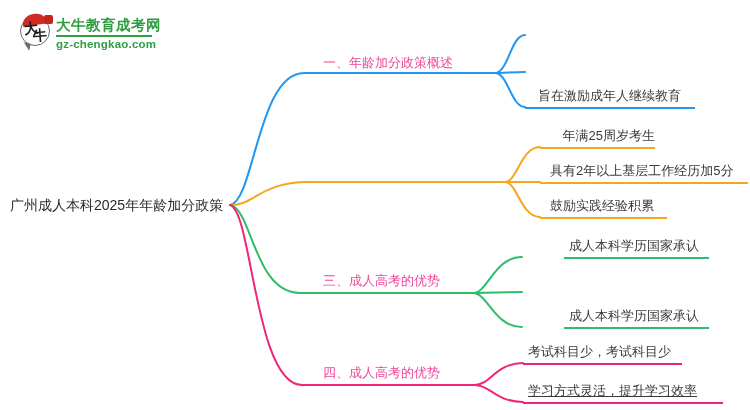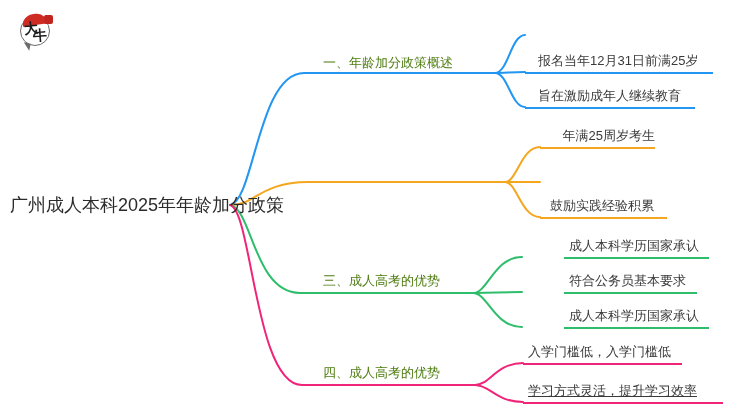--- a/index.html
+++ b/index.html
@@ -11,24 +11,24 @@
   #wires path{fill:none;stroke-width:2;stroke-linecap:round;}
 
   .node{position:absolute;font-size:13px;line-height:22px;white-space:nowrap;box-sizing:border-box;}
   .leaf{border-bottom:2px solid;}
   .b0{border-color:#2196F3;}
   .b1{border-color:#F5A61F;}
   .b2{border-color:#2EBD6B;margin-left:42px;}
   .b3{border-color:#F02479;}
 
   .root-topic{
-    position:absolute;left:10px;top:195px;font-size:18px;line-height:20px;
+    position:absolute;left:10px;top:195px;font-size:14px;line-height:20px;
     color:#2b2b2b;white-space:nowrap;
   }
-  .branch-label{position:absolute;font-size:13px;line-height:20px;white-space:nowrap;color:#4d7c0f;}
+  .branch-label{position:absolute;font-size:13px;line-height:20px;white-space:nowrap;color:#ec4899;}
 
   
   .logo{position:absolute;left:20px;top:12px;width:170px;height:44px;}
   .logo-badge{position:absolute;left:0;top:4px;width:30px;height:30px;border:1.5px solid #6b6b6b;
     border-radius:50%;background:#fff;box-sizing:border-box;}
   .badge-arc{position:absolute;left:1px;top:-3px;width:25px;height:11px;
     border-radius:12px 12px 0 0;background:#ce2b25;transform:rotate(-8deg);}
   .badge-char1{position:absolute;left:3px;top:3px;font-size:14px;font-weight:bold;color:#1c1c1c;
     transform:rotate(-6deg);}
   .badge-char2{position:absolute;left:12px;top:10px;font-size:14px;font-weight:bold;color:#1c1c1c;
@@ -70,34 +70,38 @@
   </svg>
 
   <div class="logo">
     <div class="logo-badge">
       <span class="badge-arc"></span>
       <span class="badge-char1">大</span>
       <span class="badge-char2">牛</span>
       <span class="badge-seal"></span>
       <span class="badge-tail"></span>
     </div>
+    <div class="logo-text">
+      <div class="logo-title">大牛教育成考网</div>
+      <div class="logo-divider"></div>
+      <div class="logo-domain">gz-chengkao.com</div>
+    </div>
   </div>
 
   <div class="root-topic">广州成人本科2025年年龄加分政策</div>
 
   <div class="branch-label" style="left:323px;top:53px;">一、年龄加分政策概述</div>
   <div class="branch-label" style="left:323px;top:271px;">三、成人高考的优势</div>
   <div class="branch-label" style="left:323px;top:363px;">四、成人高考的优势</div>
 
-  <div class="node leaf b0" style="left:525px;top:50px;width:188px;padding-left:13px;">报名当年12月31日前满25岁</div>
   <div class="node leaf b0" style="left:525px;top:85px;width:170px;padding-left:13px;">旨在激励成年人继续教育</div>
 
   <div class="node leaf b1" style="left:540px;top:125px;width:115px;padding-left:10px;text-align:right;">年满25周岁考生</div>
+  <div class="node leaf b1" style="left:540px;top:160px;width:208px;padding-left:10px;">具有2年以上基层工作经历加5分</div>
   <div class="node leaf b1" style="left:540px;top:195px;width:127px;padding-left:10px;">鼓励实践经验积累</div>
 
   <div class="node leaf b2" style="left:522px;top:235px;width:145px;padding-left:5px;">成人本科学历国家承认</div>
-  <div class="node leaf b2" style="left:522px;top:270px;width:133px;padding-left:5px;">符合公务员基本要求</div>
   <div class="node leaf b2" style="left:522px;top:305px;width:145px;padding-left:5px;">成人本科学历国家承认</div>
 
-  <div class="node leaf b3" style="left:523px;top:341px;width:159px;padding-left:5px;">入学门槛低，入学门槛低</div>
+  <div class="node leaf b3" style="left:523px;top:341px;width:159px;padding-left:5px;">考试科目少，考试科目少</div>
   <div class="node leaf b3" style="left:523px;top:380px;width:200px;padding-left:5px;text-decoration:underline;">学习方式灵活，提升学习效率</div>
 
 </div>
 
 </body></html>

